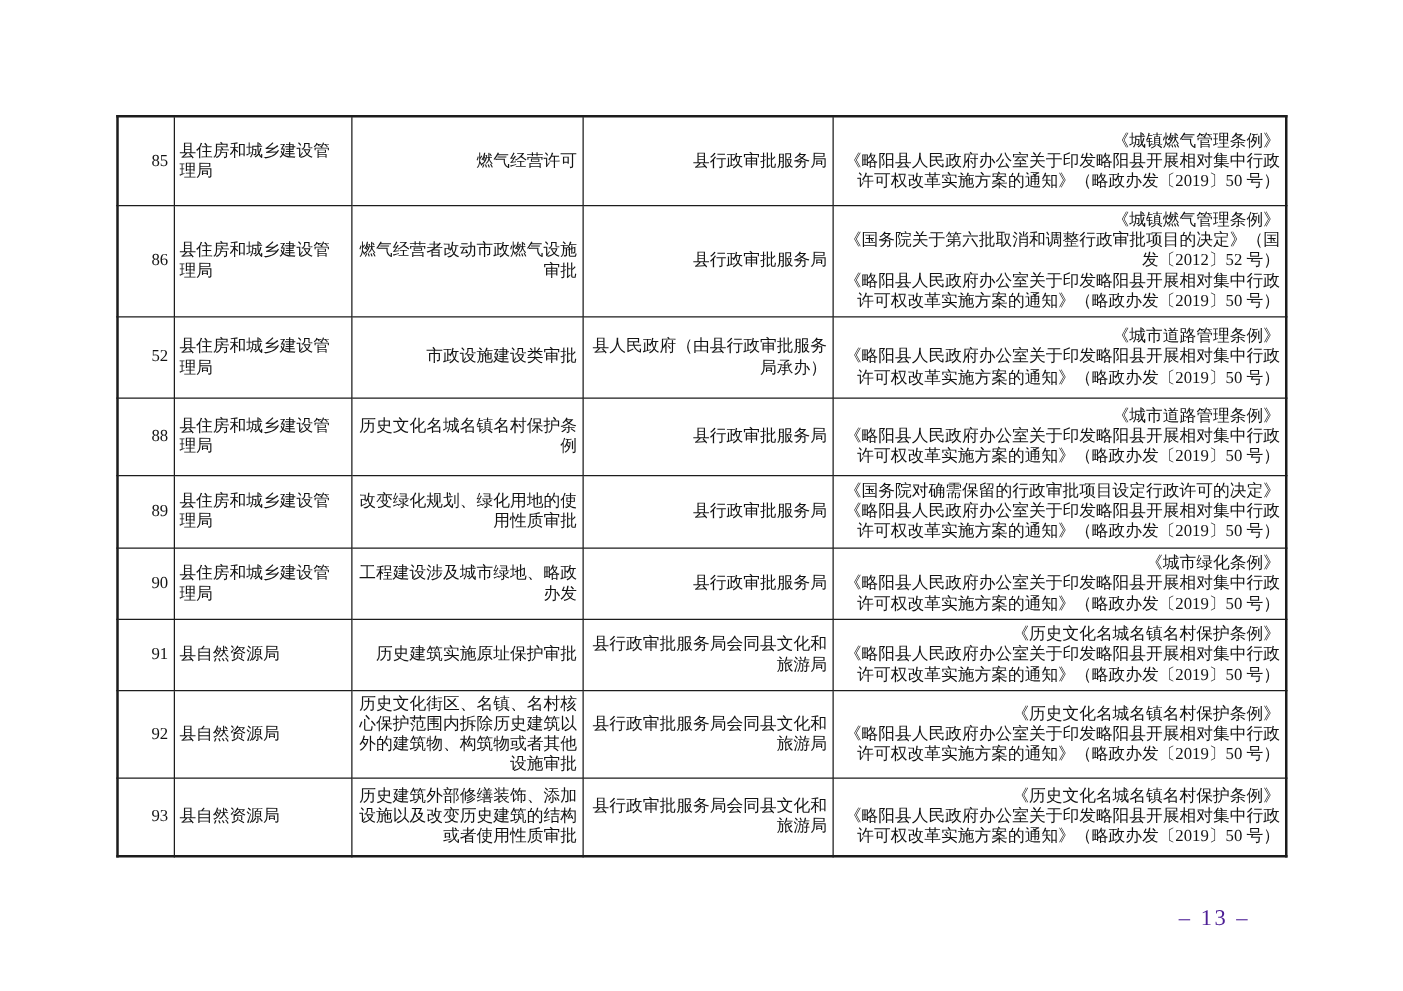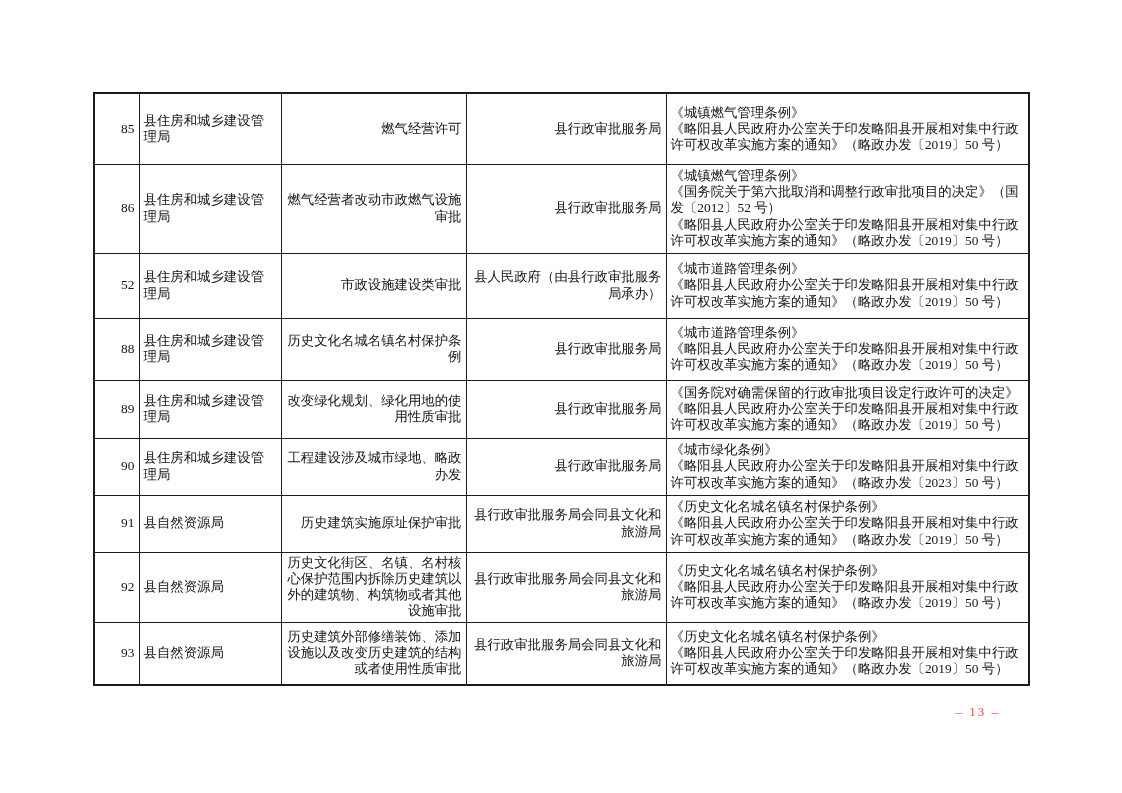--- a/index.html
+++ b/index.html
@@ -56,31 +56,31 @@
   }
   td.cell-item {
     text-align: right;
     padding: 2px 5px 2px 8px;
   }
   td.cell-agency {
     text-align: right;
     padding: 2px 2px 2px 8px;
   }
   td.cell-basis {
-    text-align: left;
+    text-align: right;
     padding: 3px 5px 3px 8px;
     line-height: 1.18;
   }
   .page-number {
     position: absolute;
-    top: 704px;
+    top: 724px;
     right: 122px;
-    font-size: 13px;
+    font-size: 18px;
     letter-spacing: 2px;
-    color: #ef4444;
+    color: #4c1d95;
     font-family: "Liberation Serif", "DejaVu Serif", serif;
   }
 </style>
 </head>
 <body>
 
 <div class="page">
   <table class="approval-table">
     <colgroup>
       <col style="width:45px">
@@ -135,21 +135,21 @@
     <td class="cell-basis">《国务院对确需保留的行政审批项目设定行政许可的决定》
 《略阳县人民政府办公室关于印发略阳县开展相对集中行政许可权改革实施方案的通知》（略政办发〔2019〕50 号）</td>
   </tr>
 
   <tr>
     <td class="cell-no">90</td>
     <td class="cell-dept">县住房和城乡建设管理局</td>
     <td class="cell-item">工程建设涉及城市绿地、略政办发</td>
     <td class="cell-agency">县行政审批服务局</td>
     <td class="cell-basis">《城市绿化条例》
-《略阳县人民政府办公室关于印发略阳县开展相对集中行政许可权改革实施方案的通知》（略政办发〔2023〕50 号）</td>
+《略阳县人民政府办公室关于印发略阳县开展相对集中行政许可权改革实施方案的通知》（略政办发〔2019〕50 号）</td>
   </tr>
 
   <tr>
     <td class="cell-no">91</td>
     <td class="cell-dept">县自然资源局</td>
     <td class="cell-item">历史建筑实施原址保护审批</td>
     <td class="cell-agency">县行政审批服务局会同县文化和旅游局</td>
     <td class="cell-basis">《历史文化名城名镇名村保护条例》
 《略阳县人民政府办公室关于印发略阳县开展相对集中行政许可权改革实施方案的通知》（略政办发〔2019〕50 号）</td>
   </tr>

